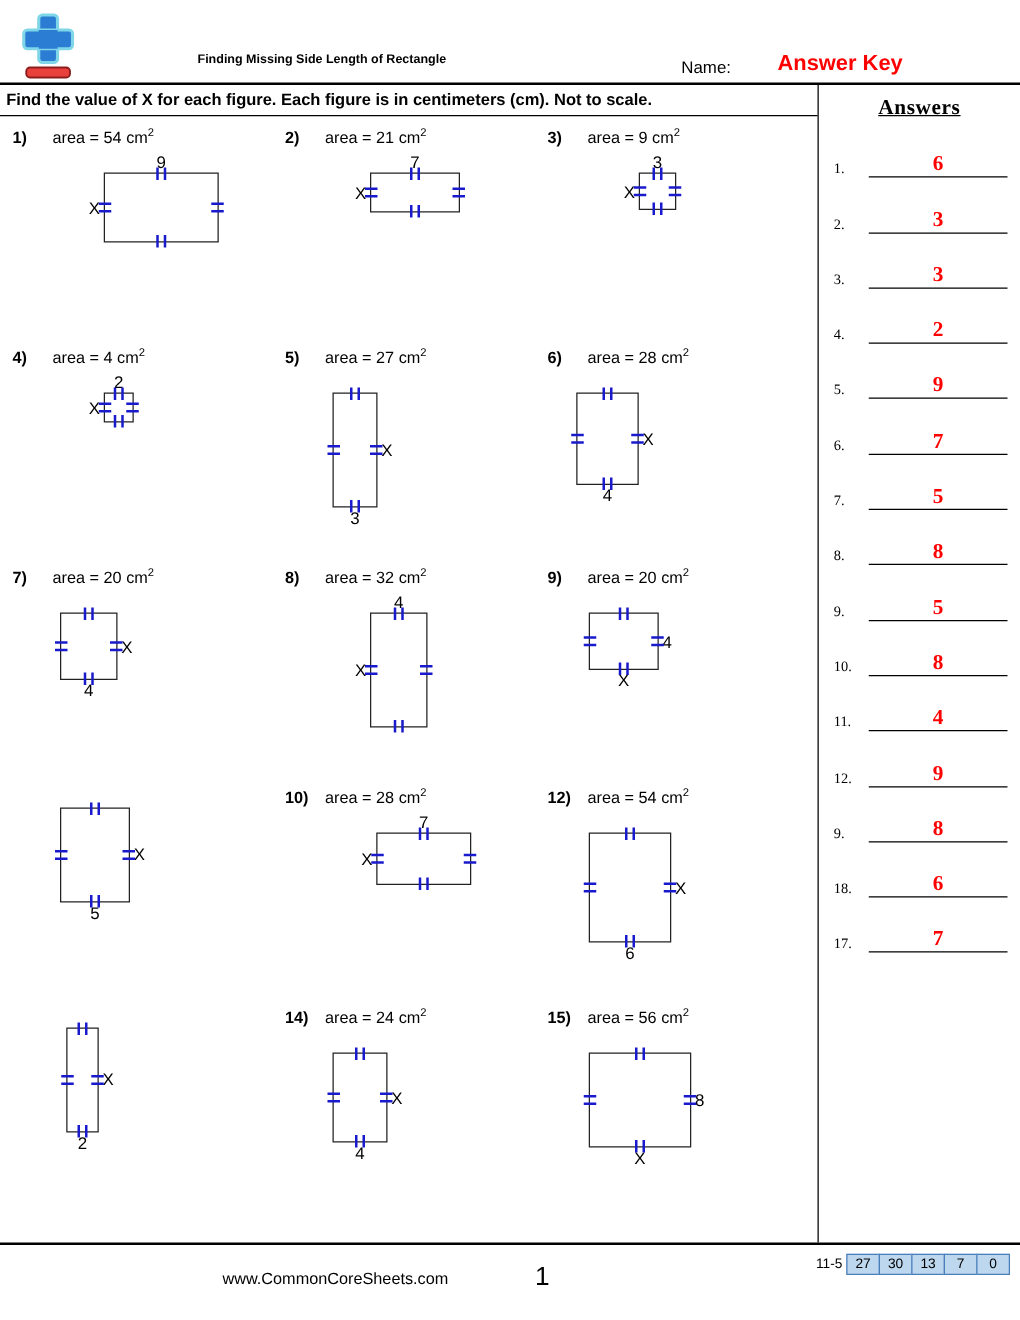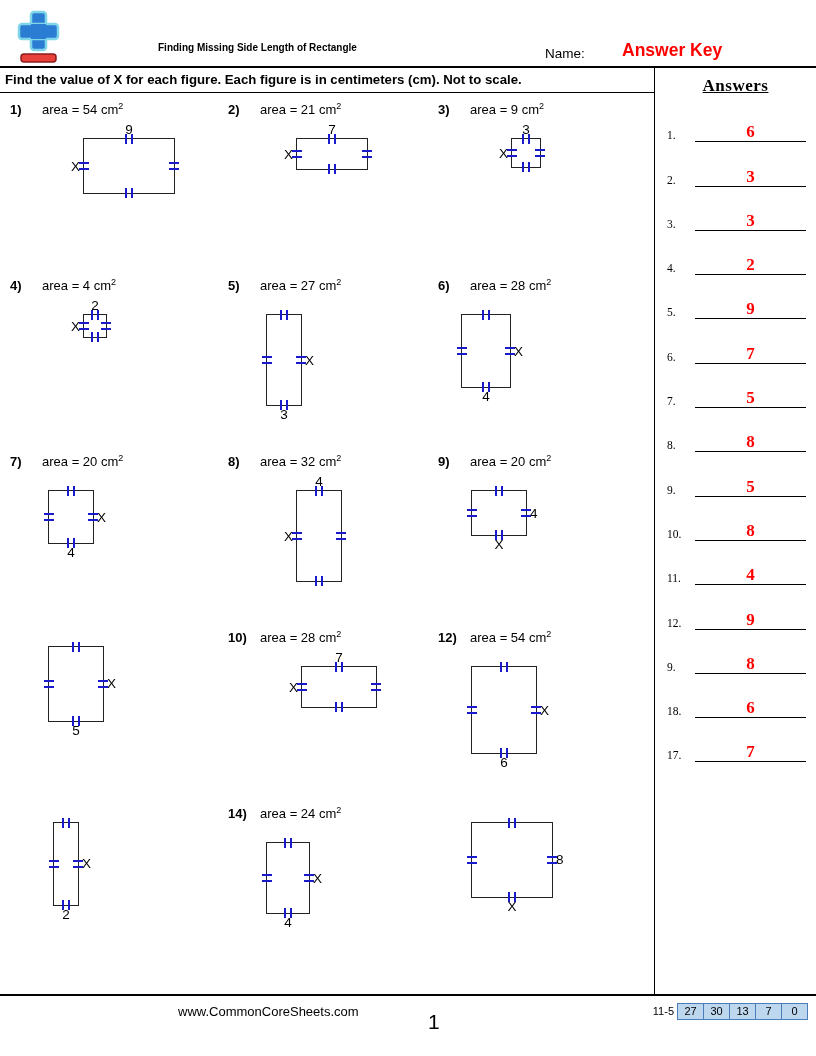--- a/index.html
+++ b/index.html
@@ -46,21 +46,21 @@
   .answers-heading { text-align:center; font-size:17px; font-weight:bold; text-decoration:underline; margin-top:8px; letter-spacing:0.5px; }
   .answers-list { margin-top:2px; }
   .ans-row { display:flex; align-items:flex-end; height:44.3px; padding:0 10px 0 12px; }
   .ans-num { width:28px; font-size:11.5px; padding-bottom:1px; }
   .ans-line { flex:1; border-bottom:1.5px solid #000; text-align:center; line-height:1; }
   .ans-val { color:var(--red,#f00); font-weight:bold; font-size:17px; position:relative; top:-1px; }
 
   
   .footer { position:relative; height:60px; border-top:2px solid #000; }
   .math-pill { position:absolute; left:14px; top:11px; border:3.5px solid #000; border-radius:999px; padding:4px 36px; font-size:17px; font-weight:bold; background:#fff; }
-  .website { position:absolute; left:178px; top:8px; font-size:13px; }
+  .website { position:absolute; left:178px; top:19px; font-size:13px; }
   .page-number { position:absolute; left:428px; top:14px; font-size:21px; }
   .score-table { position:absolute; right:8px; top:7px; }
   .score-row { display:flex; }
   .score-label { width:42px; text-align:right; padding-right:4px; font-size:11px; line-height:17px; }
   .score-cell { width:27px; height:17px; margin-left:-1px; border:1px solid var(--sborder,#4a7ebb); font-size:11px; line-height:15px; text-align:center; background:#fff; }
   .score-cell.hl { background:var(--hl,#bdd7ee); }
 </style>
 </head>
 <body>
 
@@ -366,20 +366,24 @@
           <span class="tick tick-left"></span>
           <span class="tick tick-right"></span>
         </div>
       </div>
       <div class="fig-right side-label">X</div>
       <div class="fig-bottom side-label">4</div>
     </div>
   </div>
 
   <div class="problem">
+    <div class="p-head">
+      <span class="p-num">15)</span>
+      <span class="p-area"><span class="area-text">area = 56 cm</span><sup class="area-sup">2</sup></span>
+    </div>
     <div class="fig" style="margin-left: 15px;">
       <div class="fig-top side-label"></div>
       <div class="fig-left side-label"></div>
       <div class="rect-cell">
         <div class="rect" style="width: 82px; height: 76px;">
           <span class="tick tick-top"></span>
           <span class="tick tick-bottom"></span>
           <span class="tick tick-left"></span>
           <span class="tick tick-right"></span>
         </div>

